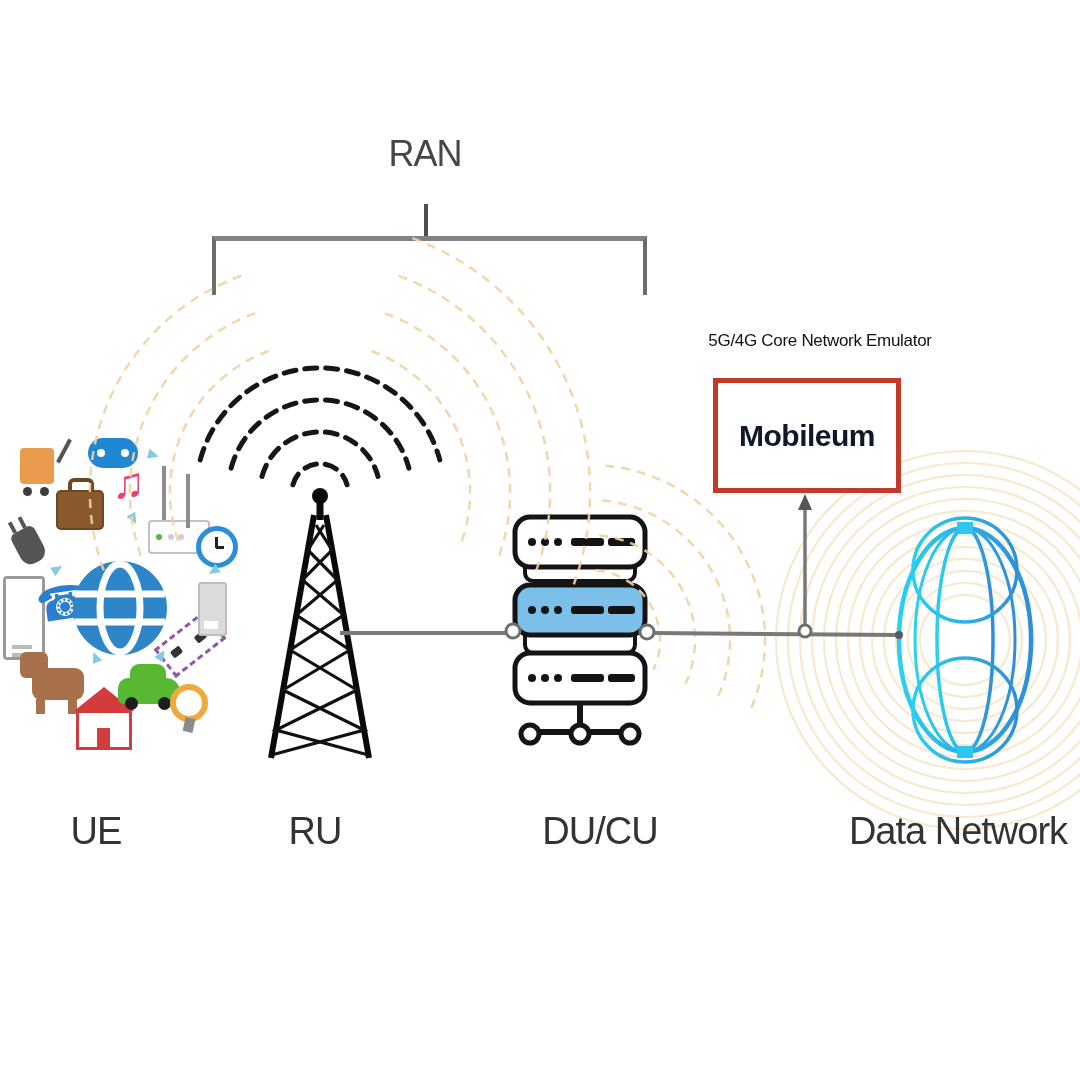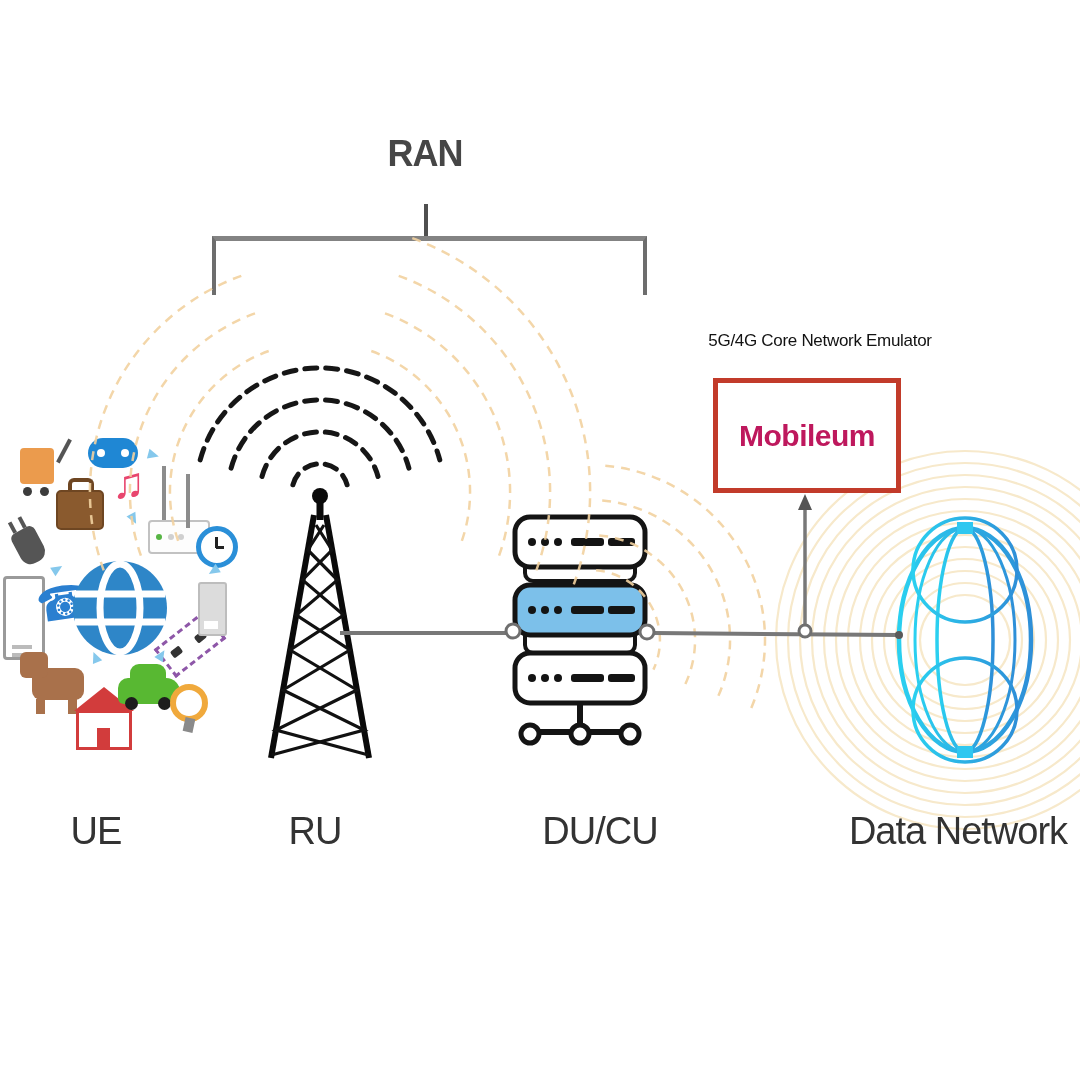--- a/index.html
+++ b/index.html
@@ -1,31 +1,31 @@
 <!DOCTYPE html>
 <html><head>
 <meta charset="utf-8">
 <style>
   html,body{margin:0;padding:0;background:#fff;}
   .canvas{position:relative;width:1080px;height:1080px;background:#ffffff;overflow:hidden;
           font-family:"Liberation Sans",sans-serif;}
 
   
   .ran-label{position:absolute;left:355px;top:133px;width:140px;text-align:center;
-             font-size:36px;letter-spacing:-1px;color:#464646;font-weight:bold;}
+             font-size:36px;letter-spacing:-1px;color:#464646;}
   .ran-tick{position:absolute;left:424px;top:204px;width:4px;height:34px;background:#4f4f4f;}
   .ran-bracket{position:absolute;left:212px;top:236px;width:427px;height:54px;
                border-top:5px solid #838383;border-left:4px solid #6d6d6d;border-right:4px solid #6d6d6d;}
 
   
   .emulator-caption{position:absolute;left:695px;top:331px;width:250px;text-align:center;
                     font-size:17px;font-weight:normal;color:#121212;letter-spacing:-0.3px;}
   .emulator-box{position:absolute;left:713px;top:378px;width:178px;height:105px;background:#fff;
                 border:5px solid #c23b2a;display:flex;align-items:center;justify-content:center;z-index:4;}
-  .emulator-name{font-size:30px;font-weight:bold;color:#be185d;letter-spacing:-0.5px;}
+  .emulator-name{font-size:30px;font-weight:bold;color:#0f172a;letter-spacing:-0.5px;}
 
   
   .node-label{position:absolute;top:810px;font-size:38px;letter-spacing:-1px;color:#333;text-align:center;z-index:3;}
   .lbl-ue{left:26px;width:140px;}
   .lbl-ru{left:245px;width:140px;}
   .lbl-ducu{left:520px;width:160px;}
   .lbl-dn{left:838px;width:240px;}
 
   
   .layer{position:absolute;left:0;top:0;}

